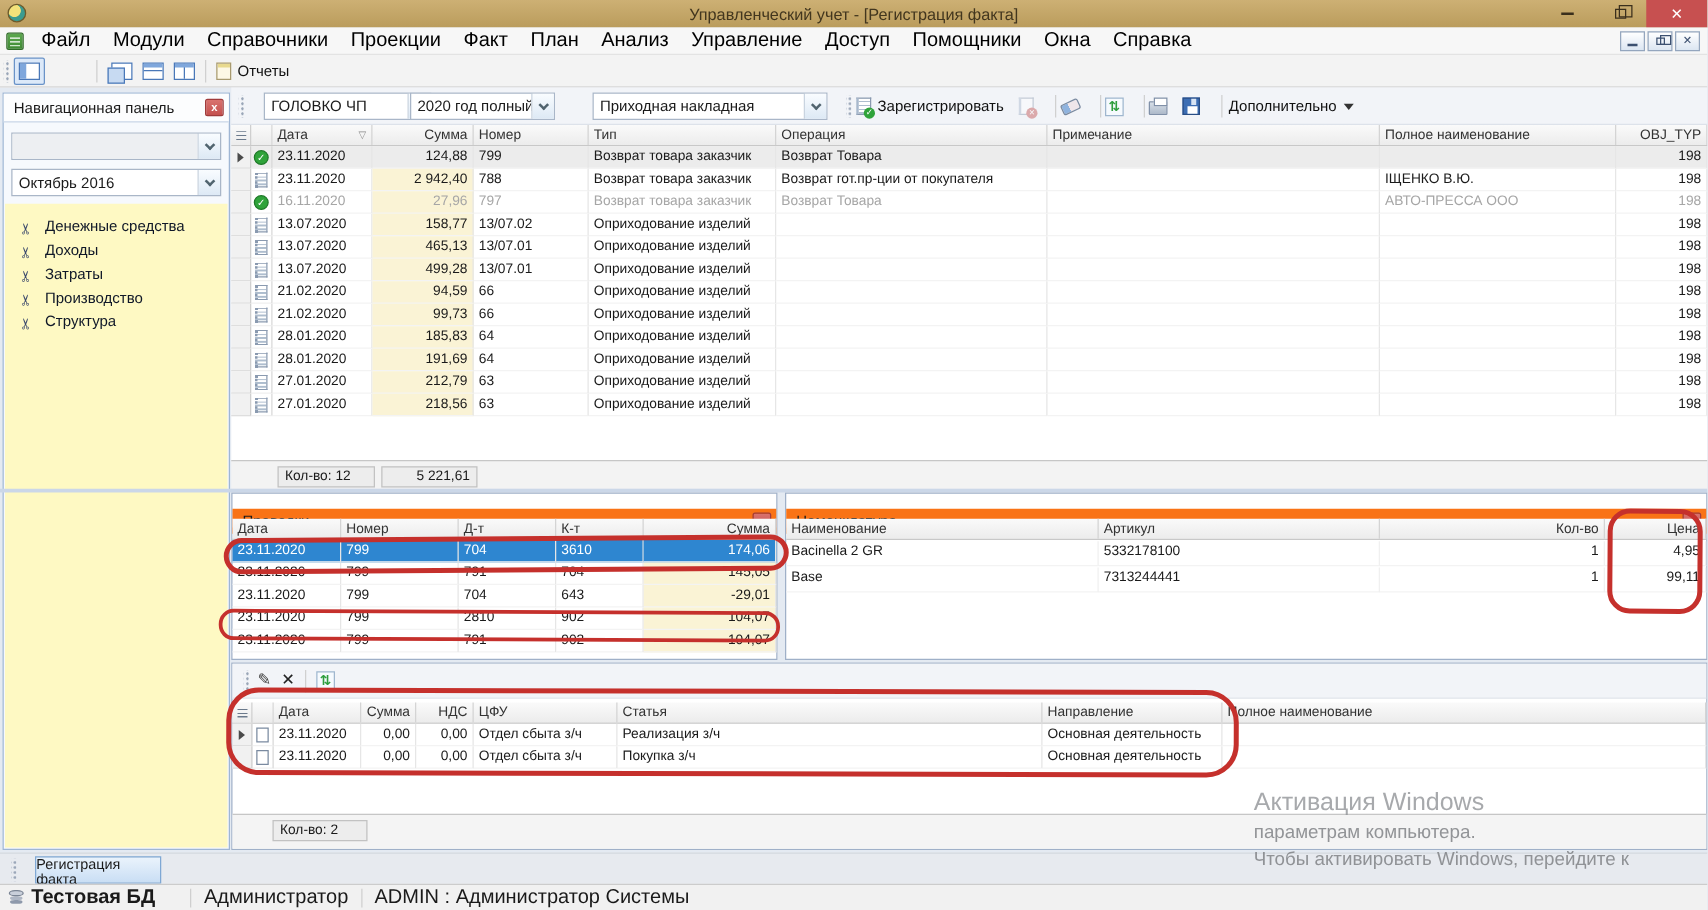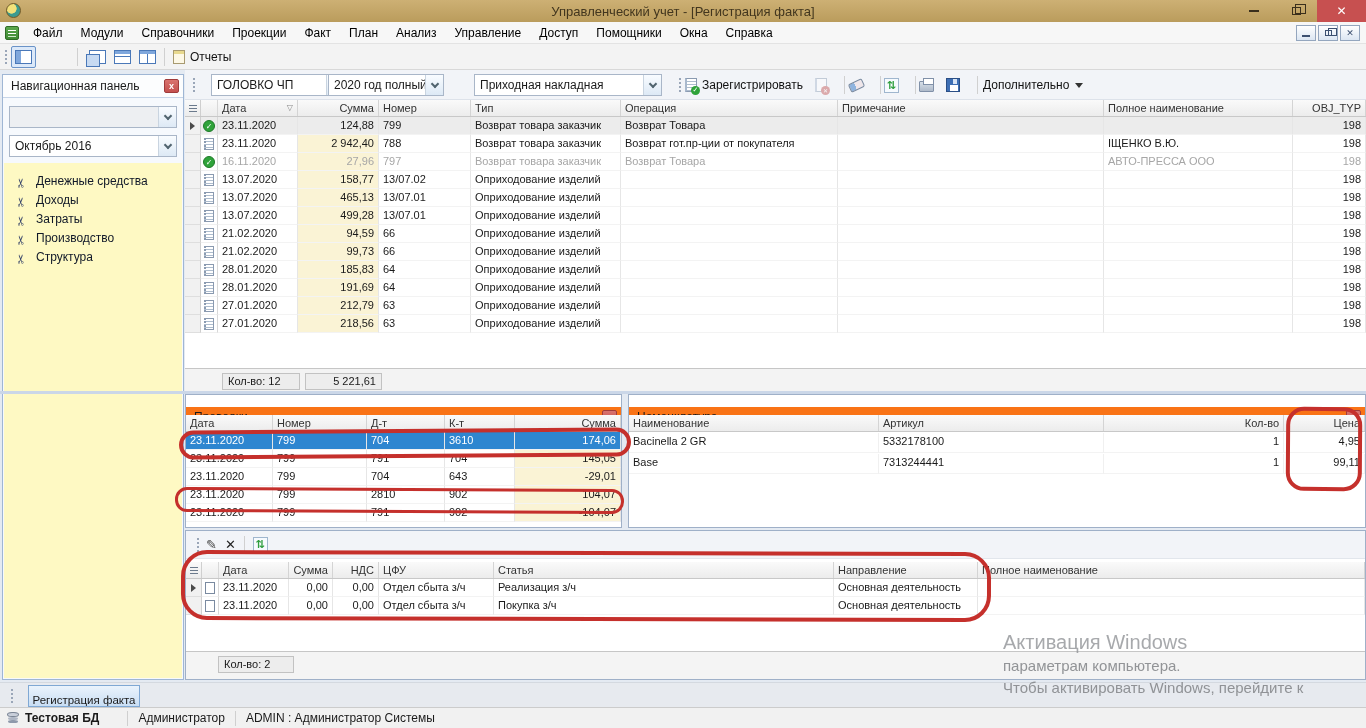--- a/index.html
+++ b/index.html
@@ -15,21 +15,21 @@
   .winbtn.min::after{content:"";width:10px;height:2px;background:#3A2F1C}
   .winbtn.restore span{position:relative;width:9px;height:8px;border:1px solid #3A2F1C;background:transparent;display:block}
   .winbtn.restore span::before{content:"";position:absolute;left:2px;top:-4px;width:9px;height:8px;border:1px solid #3A2F1C}
   .winbtn.close{width:49px;background:#C75050;color:#fff;font-size:12px}
   .winbtn.close::after{content:"✕";font-family:"DejaVu Sans",sans-serif}
 
   
   #menubar{position:absolute;left:0;top:22px;width:1366px;height:22px;background:#F7F7F7;display:flex;align-items:center;border-bottom:1px solid #E3E3E3}
   #menubar .mdi-doc-icon{width:14px;height:14px;margin:0 5px 0 5px;background:linear-gradient(#5CA84E,#3F8A34);border-radius:2px;border:1px solid #2F6B27;position:relative}
   #menubar .mdi-doc-icon::after{content:"";position:absolute;left:2px;top:3px;right:2px;height:1px;background:#fff;box-shadow:0 3px 0 #fff,0 6px 0 #cfe8cb}
-  .menu-item{padding:0 9px;font-size:12px;color:#000;height:22px;line-height:22px}
+  .menu-item{padding:0 9px;font-size:16px;color:#000;height:22px;line-height:22px}
   .mdi-btns{position:absolute;right:6px;top:3px;display:flex;gap:2px}
   .mdi-btn{width:20px;height:16px;border:1px solid #94A6BE;background:linear-gradient(#FFFFFF,#DCE6F2);display:flex;align-items:center;justify-content:center;color:#3C5070;font-size:9px}
   .mdi-btn.m::after{content:"";width:8px;height:2px;background:#3C5070;margin-top:6px}
   .mdi-btn.r span{position:relative;width:7px;height:6px;border:1px solid #3C5070;display:block}
   .mdi-btn.r span::before{content:"";position:absolute;left:2px;top:-3px;width:7px;height:6px;border:1px solid #3C5070}
   .mdi-btn.x::after{content:"✕";font-family:"DejaVu Sans",sans-serif}
 
   
   #toolbar{position:absolute;left:0;top:44px;width:1366px;height:26px;background:#F3F3F3;border-bottom:1px solid #D8D8D8;display:flex;align-items:center}
   .grip{width:4px;height:18px;margin:0 3px;background-image:radial-gradient(#9AA6B8 1px,transparent 1.2px);background-size:4px 4px;background-position:1px 1px}
@@ -166,22 +166,22 @@
   .t-det .col3{width:115px}
   .t-det .col4{width:340px}
   .t-det .col5{width:144px}
   .t-det .col6{flex:1}
   #bsummary{position:absolute;left:0;right:0;bottom:0;height:28px;background:#F4F4F4;border-top:1px solid #C6C6C6}
   #sum-count2{left:32px;width:76px}
 
   
   #tabbar{position:absolute;left:0;top:682px;width:1366px;height:25px;background:#E7EAEF;border-top:1px solid #D4D9E0}
   #tabbar .grip{position:absolute;left:6px;top:4px}
-  .tab{position:absolute;left:28px;top:2px;width:112px;height:22px;background:linear-gradient(#EAF3FC,#C9DEF4);border:1px solid #7FA8D4;font-size:11.5px;display:flex;align-items:flex-end;justify-content:center}
-  #statusbar{position:absolute;left:0;top:707px;width:1366px;height:21px;background:#F1F1F1;border-top:1px solid #CCCCCC;display:flex;align-items:center;font-size:12px}
+  .tab{position:absolute;left:28px;top:2px;width:101px;height:22px;background:linear-gradient(#EAF3FC,#C9DEF4);border:1px solid #7FA8D4;font-size:11.5px;display:flex;align-items:flex-start;justify-content:center}
+  #statusbar{position:absolute;left:0;top:707px;width:1366px;height:21px;background:#F1F1F1;border-top:1px solid #CCCCCC;display:flex;align-items:center;font-size:16px}
   .icon-db{width:12px;height:5px;margin:0 6px 0 7px;background:#C9CFDA;border:1px solid #7A8494;border-radius:6px/3px;box-shadow:0 4px 0 -1px #AEB6C4,0 7px 0 -1px #8E99AB;position:relative;top:-4px}
   .st-sep{width:1px;height:15px;background:#CFCFCF;margin:0 10px}
   #statusbar .db{font-weight:bold}
 
   
   .annot{position:absolute;border:4px solid #C5302C;border-radius:16px;z-index:50;pointer-events:none}
   #annot-post-row1{left:179px;top:429px;width:452px;height:29px;border-radius:15px;transform:rotate(-.4deg)}
   #annot-post-row4{left:175px;top:488px;width:449px;height:25px;border-width:3px;border-radius:12px;transform:rotate(.25deg)}
   #annot-price{left:1286px;top:407px;width:76px;height:84px;border-radius:18px;transform:rotate(.4deg)}
   #annot-detail{left:181px;top:551px;width:810px;height:70px;border-radius:26px;transform:rotate(.15deg)}

